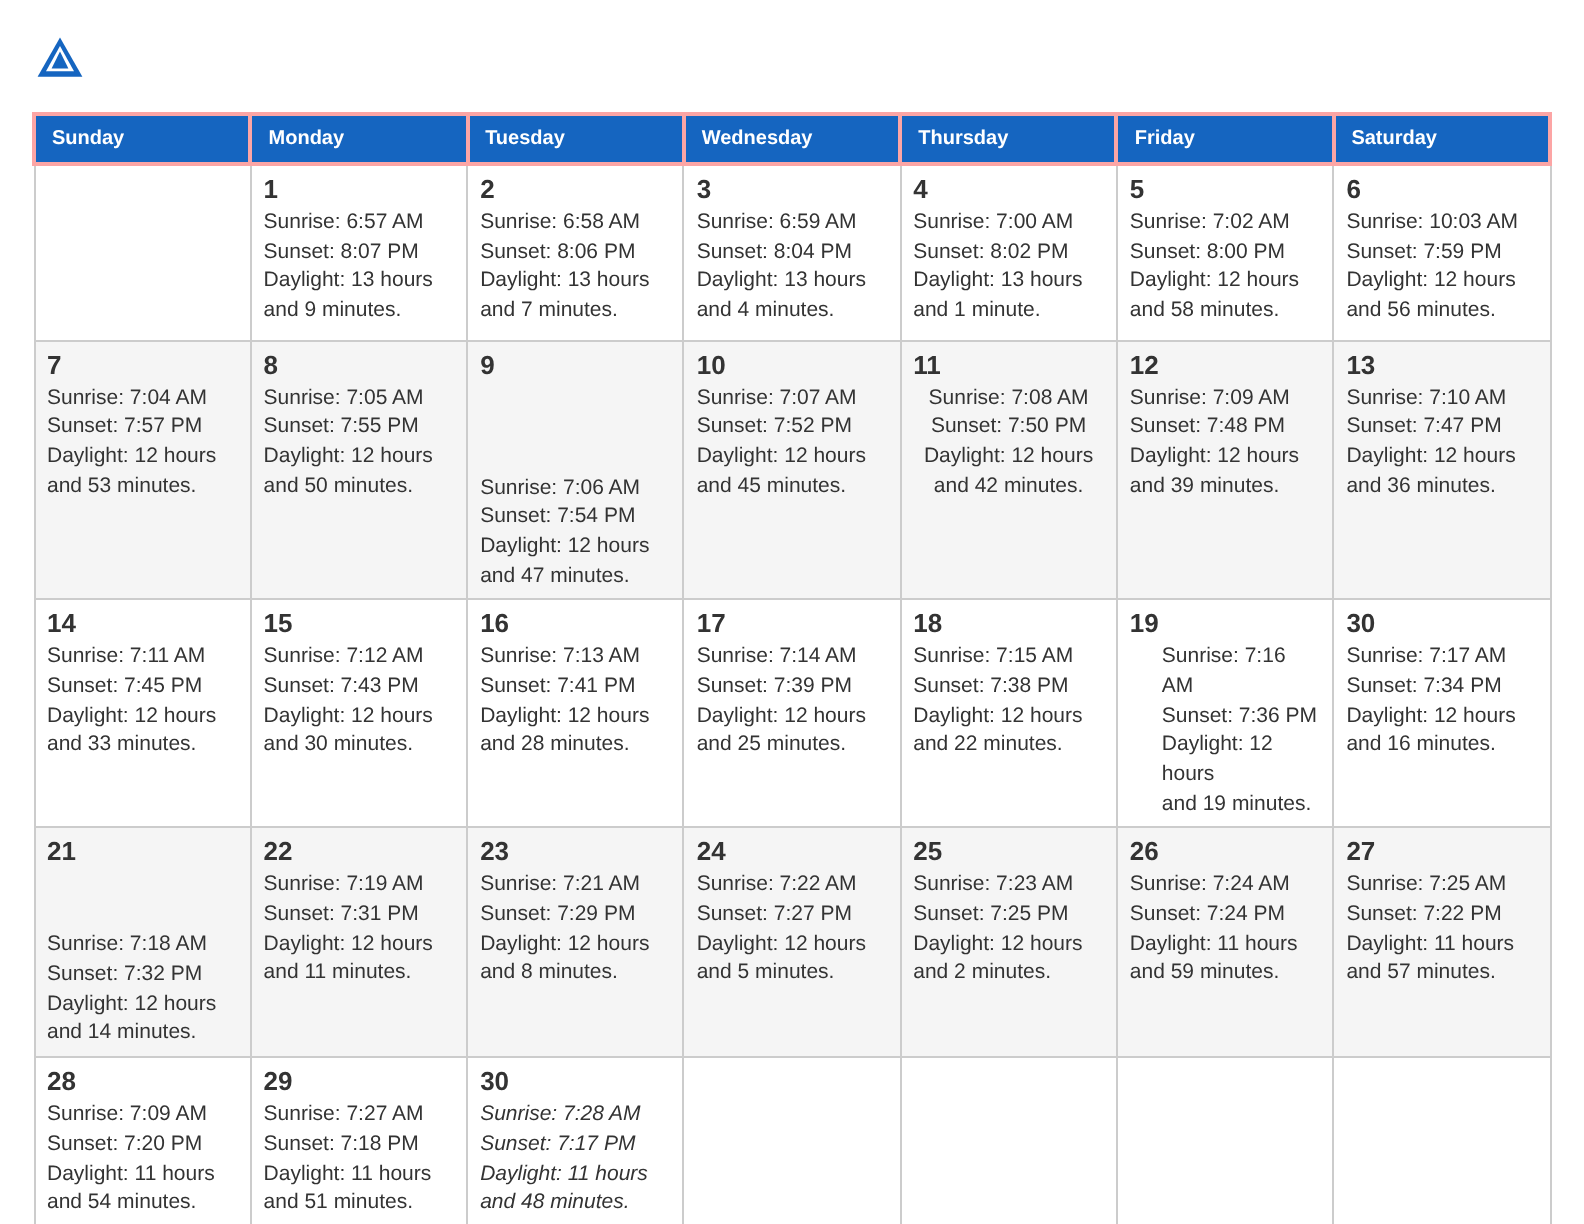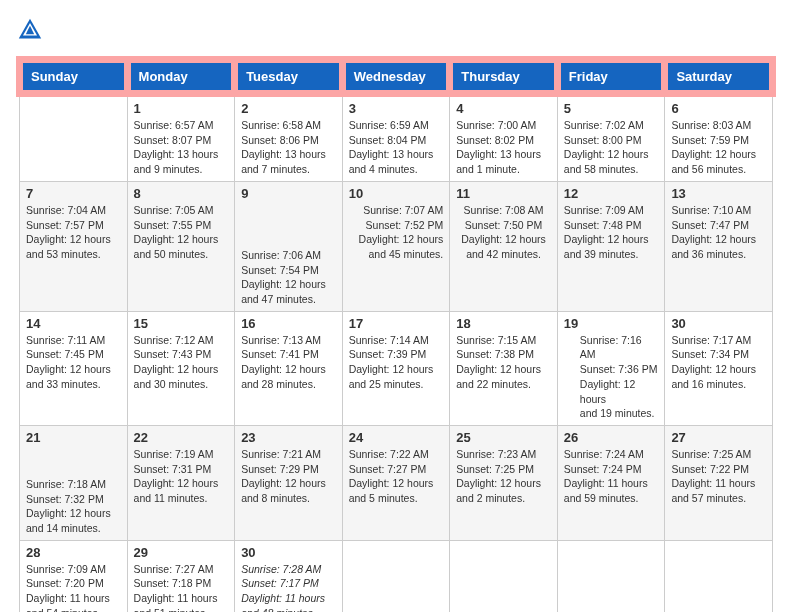--- a/index.html
+++ b/index.html
@@ -47,22 +47,22 @@
     .calendar {
       width: 100%;
       border-collapse: collapse;
       border: 1px solid #ccc;
     }
     .calendar th {
       background: #1565C0;
       color: #fff;
       text-align: left;
       padding: 6px 8px;
-      font-size: 13px;
-      border: 7px solid #fca5a5;
+      font-size: 10px;
+      border: 2px solid #fca5a5;
     }
     .calendar td {
       vertical-align: top;
       border: 1px solid #ccc;
       padding: 4px 6px;
       width: 14.28%;
       height: 88px;
       font-size: 11px;
       color: #333;
     }
@@ -149,21 +149,21 @@
         </td>
         <td>
           <div class="day-number">5</div>
           <div class="cell-info" style="white-space: pre-line;">Sunrise: 7:02 AM
 Sunset: 8:00 PM
 Daylight: 12 hours
 and 58 minutes.</div>
         </td>
         <td>
           <div class="day-number">6</div>
-          <div class="cell-info" style="white-space: pre-line;">Sunrise: 8:03 AM
+          <div class="cell-info" style="white-space: pre-line;">Sunrise: 10:03 AM
 Sunset: 7:59 PM
 Daylight: 12 hours
 and 56 minutes.</div>
         </td>
       </tr>
       <tr>
         <td>
           <div class="day-number">7</div>
           <div class="cell-info" style="white-space: pre-line;">Sunrise: 7:04 AM
 Sunset: 7:57 PM
@@ -179,21 +179,21 @@
         </td>
         <td>
           <div class="day-number">9</div>
           <div class="cell-info" style="white-space: pre-line; margin-top: 47px;">Sunrise: 7:06 AM
 Sunset: 7:54 PM
 Daylight: 12 hours
 and 47 minutes.</div>
         </td>
         <td>
           <div class="day-number">10</div>
-          <div class="cell-info" style="white-space: pre-line; text-align: right;">Sunrise: 7:07 AM
+          <div class="cell-info" style="white-space: pre-line;">Sunrise: 7:07 AM
 Sunset: 7:52 PM
 Daylight: 12 hours
 and 45 minutes.</div>
         </td>
         <td>
           <div class="day-number">11</div>
           <div class="cell-info" style="white-space: pre-line; text-align: center;">Sunrise: 7:08 AM
 Sunset: 7:50 PM
 Daylight: 12 hours
 and 42 minutes.</div>

